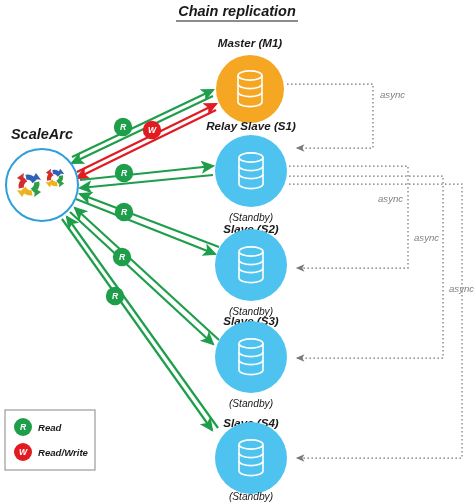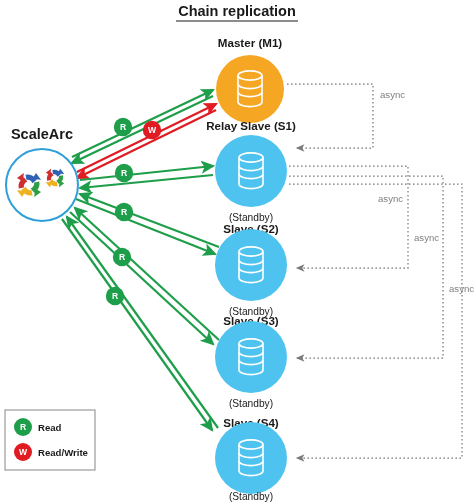--- a/index.html
+++ b/index.html
@@ -1,18 +1,18 @@
 <!DOCTYPE html>
 <html><head>
 <meta charset="utf-8">
 <style>
   html,body{margin:0;padding:0;background:#ffffff;}
   body{width:474px;height:503px;overflow:hidden;
        font-family:"Liberation Sans", sans-serif;}
-  #stage{position:relative;width:442px;height:503px;background:#fff;}
+  #stage{position:relative;width:442px;height:503px;background:#fff;font-style:italic;}
   #diagram{position:absolute;left:0;top:0;width:474px;height:503px;}
 
   .ttl{font-size:14.5px;font-weight:bold;fill:#1a1a1a;text-anchor:middle;}
   .nodelbl{font-size:11.6px;font-weight:bold;fill:#1a1a1a;text-anchor:middle;}
   .standby{font-size:10.2px;fill:#1a1a1a;text-anchor:middle;}
   .asynclbl{font-size:9.6px;fill:#808080;text-anchor:start;}
   .logotxt{font-size:14.5px;font-weight:bold;fill:#1a1a1a;text-anchor:middle;}
   .badgetxt{font-size:8.6px;font-weight:bold;fill:#ffffff;text-anchor:middle;
             dominant-baseline:central;}
   .legtxt{font-size:9.6px;font-weight:bold;fill:#1a1a1a;text-anchor:start;

